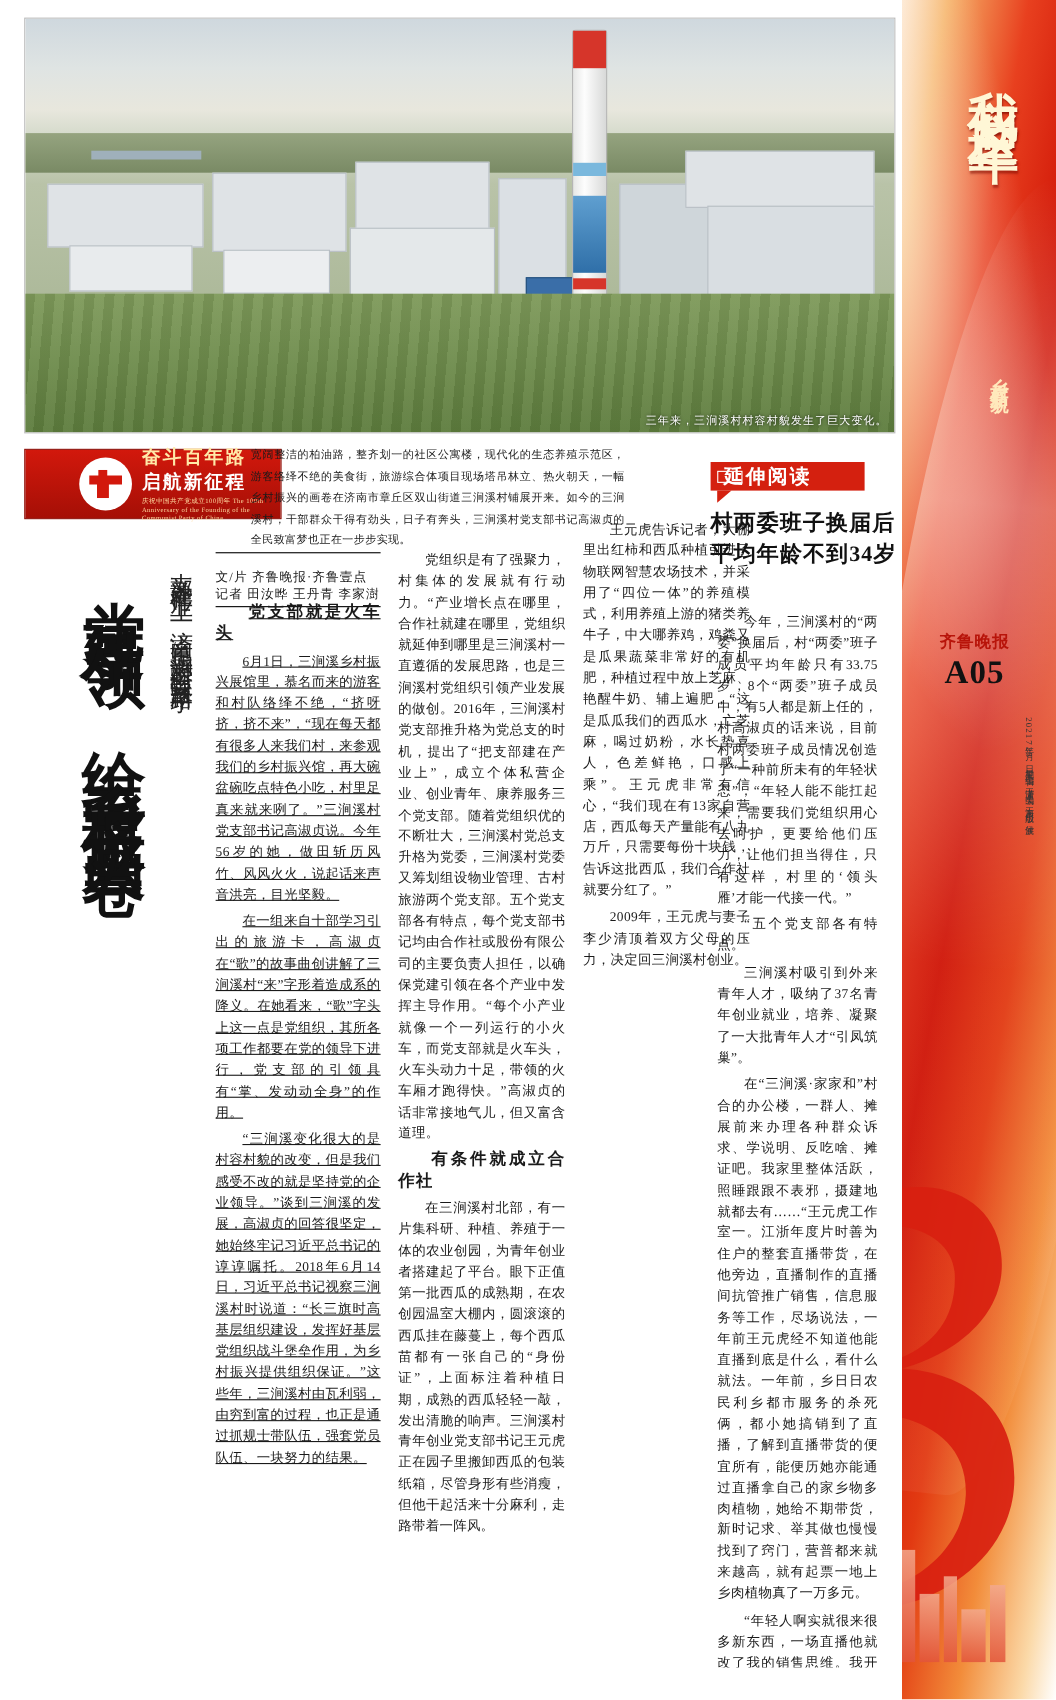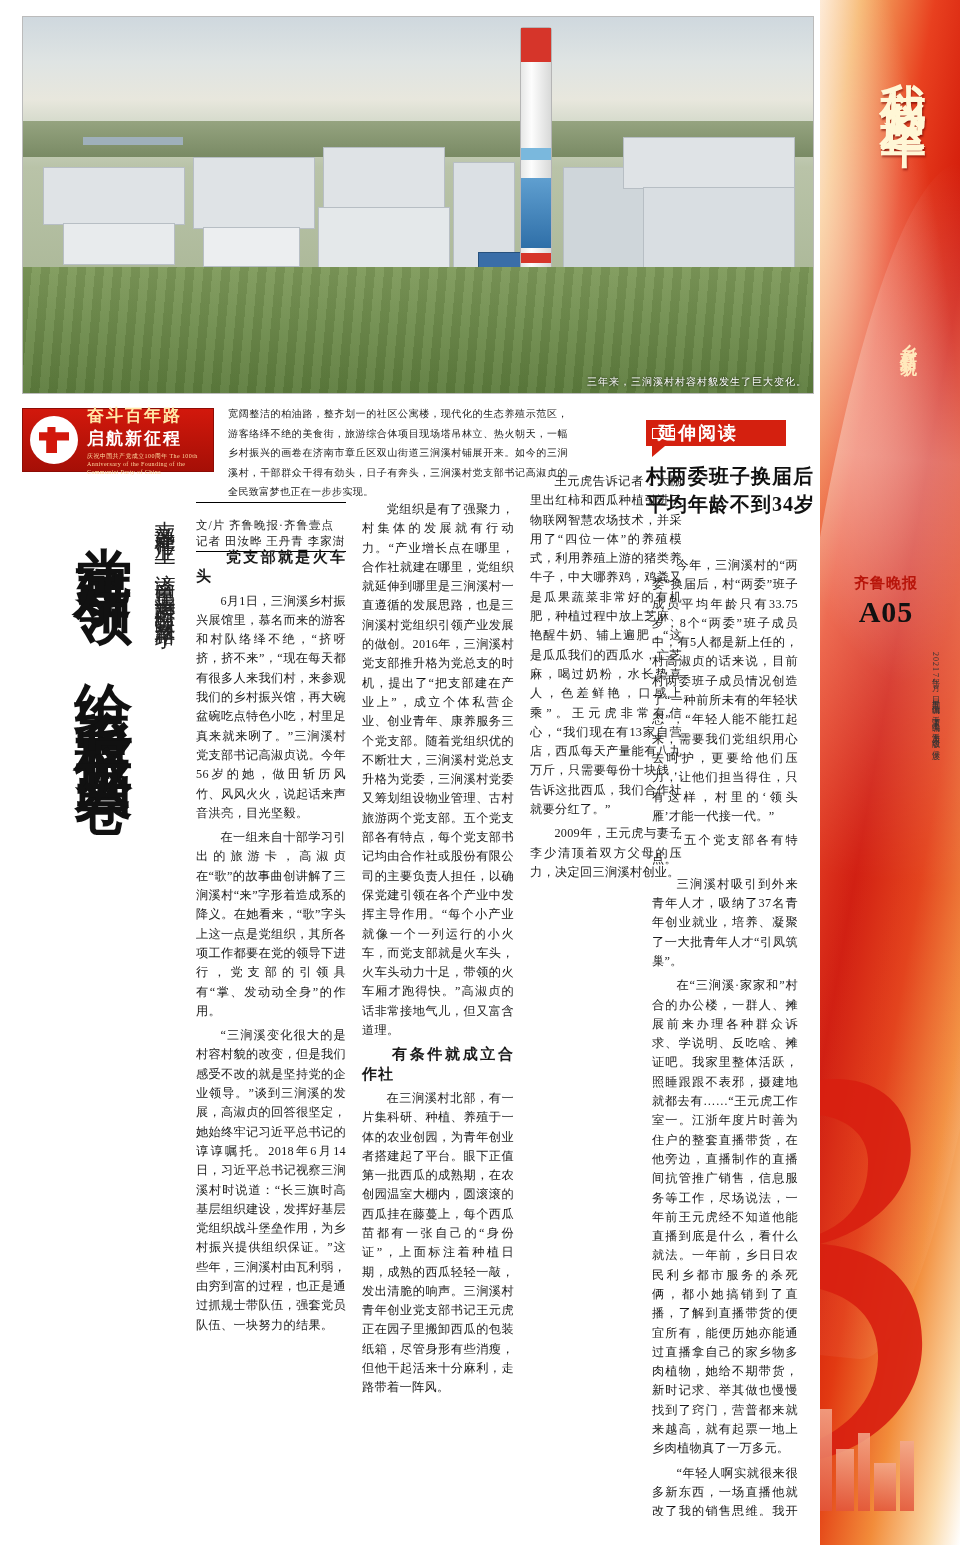--- a/index.html
+++ b/index.html
@@ -47,21 +47,21 @@
   .roof{position:absolute;background:#9fb0bb;}
   .stack{position:absolute;left:497px;top:10px;width:30px;height:300px;
      background:linear-gradient(90deg,#e6e7e6 0%,#fdfdfd 35%,#d8d9d8 100%);border:1px solid #b5b5b5;
      border-radius:3px;}
   .stack .band{position:absolute;left:0;width:100%;}
   .photo-cap{position:absolute;right:6px;bottom:4px;color:#fff;font-size:10px;
      text-shadow:0 0 3px rgba(0,0,0,.9);letter-spacing:1px;}
 
   
   .logo100{position:absolute;left:22px;top:408px;width:190px;height:62px;
-     background:linear-gradient(180deg,#d2180c,#a50f06);border:1px solid #8d0c05;display:flex;align-items:center;}
+     background:linear-gradient(180deg,#d2180c,#a50f06);border:1px solid #8d0c05;display:flex;align-items:center;padding-left:42px;}
   .logo100 .emblem{width:56px;height:54px;margin-left:4px;position:relative;}
   .logo100 .emblem .circ{position:absolute;left:3px;top:3px;width:48px;height:48px;border-radius:50%;background:#fff;}
   .logo100 .emblem .circ:after{content:"";position:absolute;left:9px;top:11px;width:30px;height:26px;
      background:#d2180c;clip-path:polygon(0 20%,28% 20%,28% 0,55% 0,55% 20%,100% 20%,100% 52%,60% 52%,60% 100%,24% 100%,24% 52%,0 52%);}
   .logo100 .txt{flex:1;color:#ffe9a8;padding-left:4px;}
   .logo100 .t1{font-size:17px;font-weight:bold;letter-spacing:2px;color:#ffe9a8;}
   .logo100 .t2{font-size:17px;font-weight:bold;letter-spacing:2px;color:#fff;}
   .logo100 .t3{font-size:6px;letter-spacing:.4px;color:#ffd9a0;margin-top:2px;line-height:8px;}
 
   
@@ -90,21 +90,21 @@
   .byline{position:absolute;left:196px;top:502px;width:150px;height:34px;
      border-top:1px solid #000;border-bottom:1px solid #000;font-size:11.5px;line-height:16px;padding-top:14px;}
   .byline .r1{letter-spacing:1px;}
   .byline .r2{letter-spacing:1px;}
 
   
   .col{position:absolute;font-size:12.2px;line-height:19.3px;text-align:justify;letter-spacing:.3px;}
   .col p{margin:0 0 5px 0;text-indent:2em;}
   .sub{font-size:15px;font-weight:bold;letter-spacing:1px;margin:9px 0 6px 0;text-indent:0;}
 
-  .c1{left:196px;top:548px;width:150px;}
+  .c1{left:196px;top:548px;width:150px;text-decoration:underline;}
   .c2{left:362px;top:500px;width:152px;}
   .c3{left:530px;top:472px;width:152px;}
 
   .ext-col{position:absolute;font-size:12.2px;line-height:19.3px;text-align:justify;letter-spacing:.3px;}
   .ext-col p{margin:0 0 5px 0;text-indent:2em;}
 </style>
 </head>
 <body>
 
 <div class="photo">

